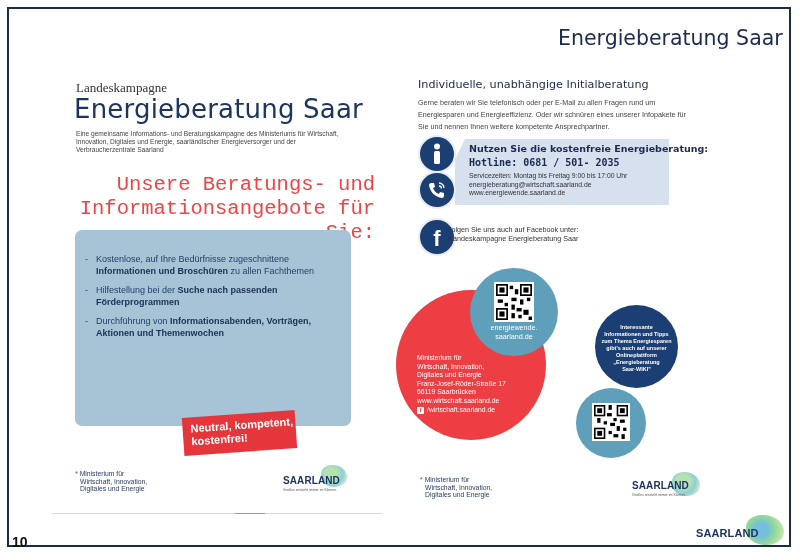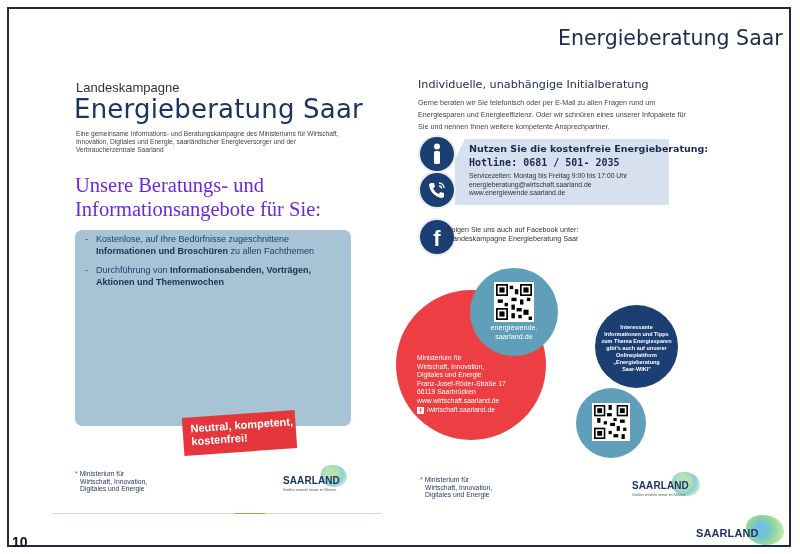--- a/index.html
+++ b/index.html
@@ -3,26 +3,26 @@
 <meta charset="utf-8">
 <style>
   html, body { margin:0; padding:0; }
   body { width:800px; height:554px; background:#ffffff; position:relative; overflow:hidden;
          font-family:"Liberation Sans", sans-serif; color:#1f2f4c; }
   .frame { position:absolute; left:7px; top:7px; width:784px; height:540px;
            border:2px solid #1c2b4d; box-sizing:border-box; background:#fff; }
   .abs { position:absolute; }
 
   
-  .l-kicker { left:76px; top:80px; font-size:13px; color:#333; font-family:Liberation Sans, sans-serif; }
+  .l-kicker { left:76px; top:80px; font-size:13px; color:#333; font-family:Liberation Serif, serif; }
   .l-title { left:74px; top:94px; font-size:26px; color:#1b3560; font-family:"DejaVu Sans", sans-serif; letter-spacing:0.2px; }
   .l-intro { left:76px; top:130px; width:270px; font-size:6.6px; line-height:8px; color:#444; }
-  .l-heading { left:75px; top:173px; font-size:20.5px; line-height:24px; color:#6d28d9; font-family:Liberation Serif, serif; width:300px; }
+  .l-heading { left:75px; top:173px; font-size:20.5px; line-height:24px; color:#ef4444; font-family:Liberation Mono, monospace; width:300px;text-align:right; }
   .l-box { left:75px; top:230px; width:276px; height:196px; background:#a6c4d6; border-radius:7px; }
-  .l-list { list-style:none; margin:0; padding:4px 8px 0 10px; font-size:9px; line-height:11.5px; color:#24406a; }
+  .l-list { list-style:none; margin:0; padding:24px 8px 0 10px; font-size:9px; line-height:11.5px; color:#24406a; }
   .l-list li { position:relative; padding-left:11px; margin-bottom:8px; }
   .l-list li::before { content:"-"; position:absolute; left:0; top:0; }
   .l-list b { color:#1b2f52; }
   .l-badge { left:183px; top:414px; width:113px; height:38px; background:#e5373b; color:#fff;
              font-weight:bold; font-size:11px; line-height:13px; padding:5px 0 0 8px; box-sizing:border-box;
              transform:rotate(-4deg); transform-origin:center; }
   .ministry { font-size:6.8px; line-height:7.6px; color:#2a3c5e; }
   .ministry .star { color:#d6253a; margin-right:2px; }
   .l-footline { left:52px; top:513px; width:330px; height:1px; background:#f1d1bf; }
   .l-footline .accent { position:absolute; left:183px; top:0; width:30px; height:1px; background:#e08a4a; }
@@ -64,20 +64,21 @@
 <div class="abs l-kicker">Landeskampagne</div>
 <div class="abs l-title">Energieberatung Saar</div>
 <div class="abs l-intro">Eine gemeinsame Informations- und Beratungskampagne des Ministeriums für Wirtschaft, Innovation, Digitales und Energie, saarländischer Energieversorger und der Verbraucherzentrale Saarland</div>
 <div class="abs l-heading">
   <div>Unsere Beratungs- und</div>
   <div>Informationsangebote für Sie:</div>
 </div>
 <div class="abs l-box">
   <ul class="l-list">
     <li><span>Kostenlose, auf Ihre Bedürfnisse zugeschnittene </span><b>Informationen und Broschüren</b><span> zu allen Fachthemen</span></li>
+    <li><span>Hilfestellung bei der </span><b>Suche nach passenden Förderprogrammen</b><span></span></li>
     <li><span>Durchführung von </span><b>Informationsabenden, Vorträgen, Aktionen und Themenwochen</b><span></span></li>
   </ul>
 </div>
 <div class="abs l-badge">
   <div>Neutral, kompetent,</div>
   <div>kostenfrei!</div>
 </div>
 
 <div class="abs ministry" style="left:75px; top:470px;">
   <div><span class="star">*</span><span>Ministerium für</span></div>

